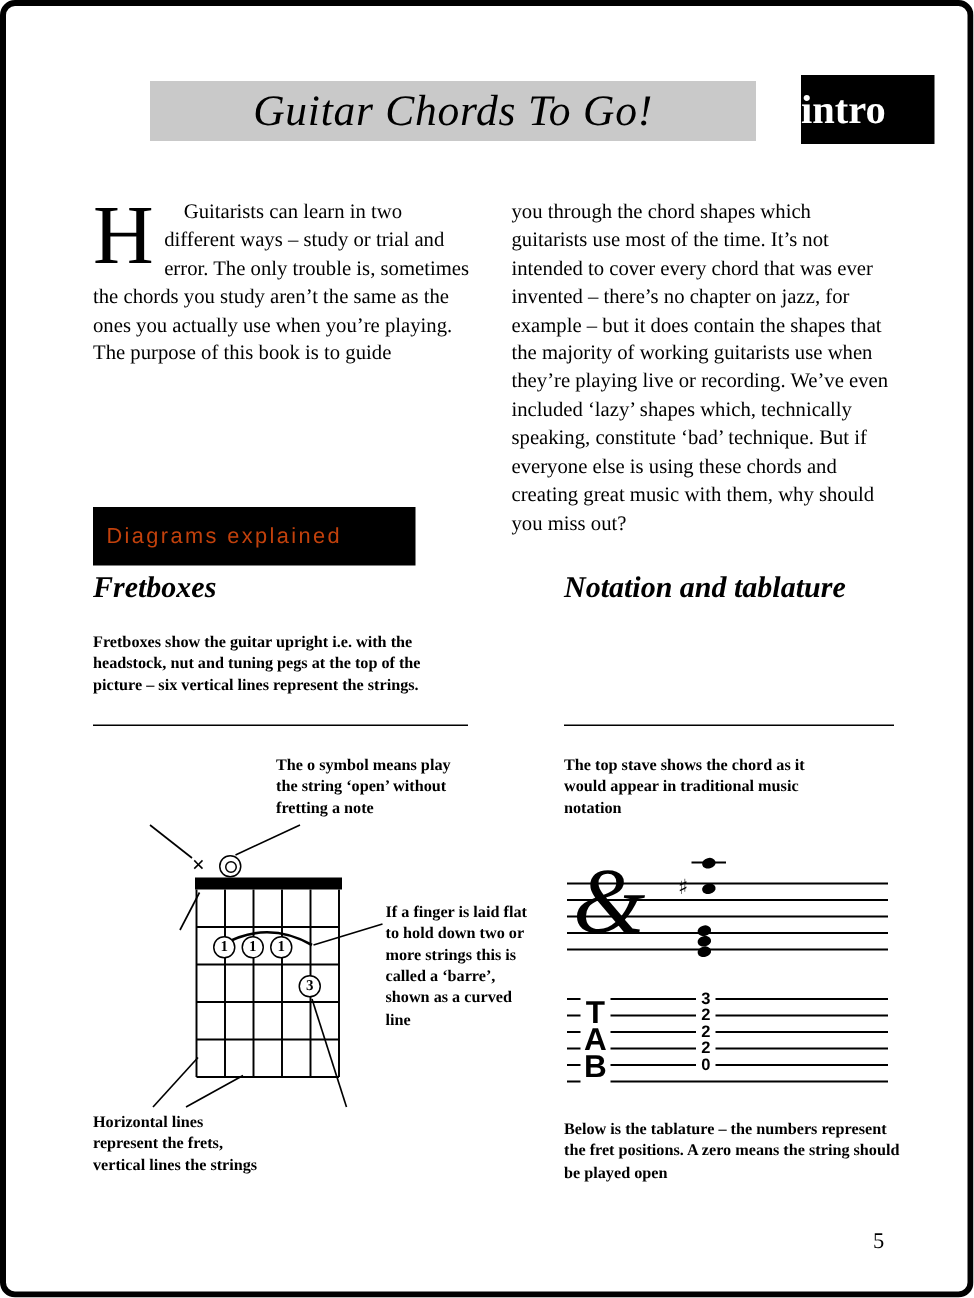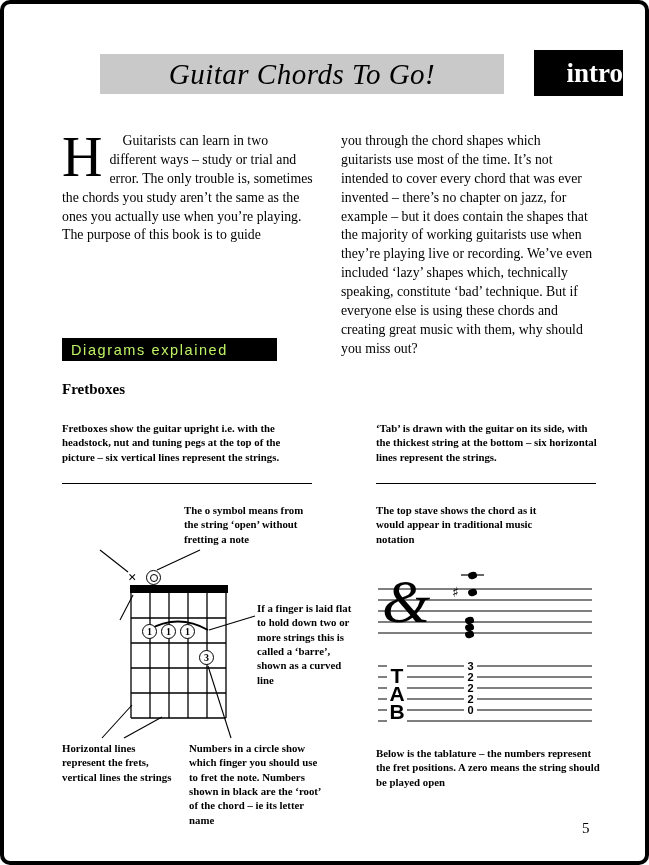--- a/index.html
+++ b/index.html
@@ -11,43 +11,43 @@
   }
 
   .title-banner {
     position:absolute; left:96px; top:50px; width:404px; height:40px;
     background:#c9c9c9; display:flex; align-items:center; justify-content:center;
   }
   .title-banner .title { font-style:italic; font-size:29px; font-weight:normal; letter-spacing:0.5px; }
 
   .intro-box {
     position:absolute; left:530px; top:46px; width:89px; height:46px;
-    background:#000; color:#fff; display:flex; align-items:center; justify-content:flex-end;
+    background:#000; color:#fff; display:flex; align-items:center; justify-content:flex-start;
     font-weight:bold; font-size:27px;
   }
 
   .body-text {
     position:absolute; left:58px; top:128px; width:532px;
     display:flex; gap:27px; font-size:13.8px; line-height:1.37;
   }
   .body-text .col { width:252px; }
   .dropcap {
     float:left; font-size:56px; line-height:0.78; padding:4px 7px 0 0; font-weight:normal;
   }
   .indent { text-indent:13px; }
 
   .section-bar {
-    position:absolute; left:58px; top:334px; width:215px; height:23px;
-    background:#000; color:#bef264; font-family:"Liberation Sans", sans-serif;
+    position:absolute; left:58px; top:334px; width:215px; height:39px;
+    background:#000; color:#c2410c; font-family:"Liberation Sans", sans-serif;
     font-size:14.5px; letter-spacing:1.6px;
     display:flex; align-items:center; padding-left:9px;
   }
 
   .col-heading {
-    position:absolute; font-weight:bold; font-size:15px;
+    position:absolute; font-style:italic; font-weight:bold; font-size:20px;
   }
   .smallbold {
     position:absolute; font-weight:bold; font-size:10.8px; line-height:1.33;
   }
   .rule { position:absolute; height:1.4px; background:#000; }
 
   .x-symbol { position:absolute; font-weight:bold; font-size:15px; }
   .o-symbol {
     position:absolute; width:15px; height:15px; border:1.6px solid #000; border-radius:50%;
     display:flex; align-items:center; justify-content:center;
@@ -104,31 +104,30 @@
     <div class="col">
       <p>you through the chord shapes which guitarists use most of the time. It’s not intended to cover every chord that was ever invented – there’s no chapter on jazz, for example – but it does contain the shapes that the majority of working guitarists use when they’re playing live or recording. We’ve even included ‘lazy’ shapes which, technically speaking, constitute ‘bad’ technique. But if everyone else is using these chords and creating great music with them, why should you miss out?</p>
     </div>
   </div>
 
   <div class="section-bar">
     <span>Diagrams explained</span>
   </div>
 
   <div class="col-heading" style="left:58px; top:377px;">Fretboxes</div>
+  <div class="col-heading" style="left:372px; top:377px;">Notation and tablature</div>
 
   <div class="smallbold" style="left:58px; top:417px; width:238px;">Fretboxes show the guitar upright i.e. with the headstock, nut and tuning pegs at the top of the picture – six vertical lines represent the strings.</div>
-  <div class="smallbold" style="left:372px; top:417px; width:222px;">‘Tab’ is drawn with the guitar on its side, with the thickest string at the bottom – six horizontal lines represent the strings.</div>
 
   <div class="rule" style="left:58px; top:479px; width:250px;"></div>
   <div class="rule" style="left:372px; top:479px; width:220px;"></div>
 
-  <div class="smallbold" style="left:180px; top:499px; width:122px;">The o symbol means from the string ‘open’ without fretting a note</div>
+  <div class="smallbold" style="left:180px; top:499px; width:122px;">The o symbol means play the string ‘open’ without fretting a note</div>
   <div class="smallbold" style="left:253px; top:597px; width:96px;">If a finger is laid flat to hold down two or more strings this is called a ‘barre’, shown as a curved line</div>
   <div class="smallbold" style="left:58px; top:737px; width:117px;">Horizontal lines represent the frets, vertical lines the strings</div>
-  <div class="smallbold" style="left:185px; top:737px; width:136px;">Numbers in a circle show which finger you should use to fret the note. Numbers shown in black are the ‘root’ of the chord – ie its letter name</div>
 
   <div class="smallbold" style="left:372px; top:742px; width:228px;">Below is the tablature – the numbers represent the fret positions. A zero means the string should be played open</div>
   <div class="smallbold" style="left:372px; top:499px; width:172px;">The top stave shows the chord as it would appear in traditional music notation</div>
 
   <svg class="lines" width="649" height="865" viewBox="0 0 649 865">
 
     <rect x="126" y="581" width="98" height="8" fill="#000"></rect>
 
     <g stroke="#000" stroke-width="1.3">
       <line x1="127" y1="589" x2="127" y2="714"></line>

